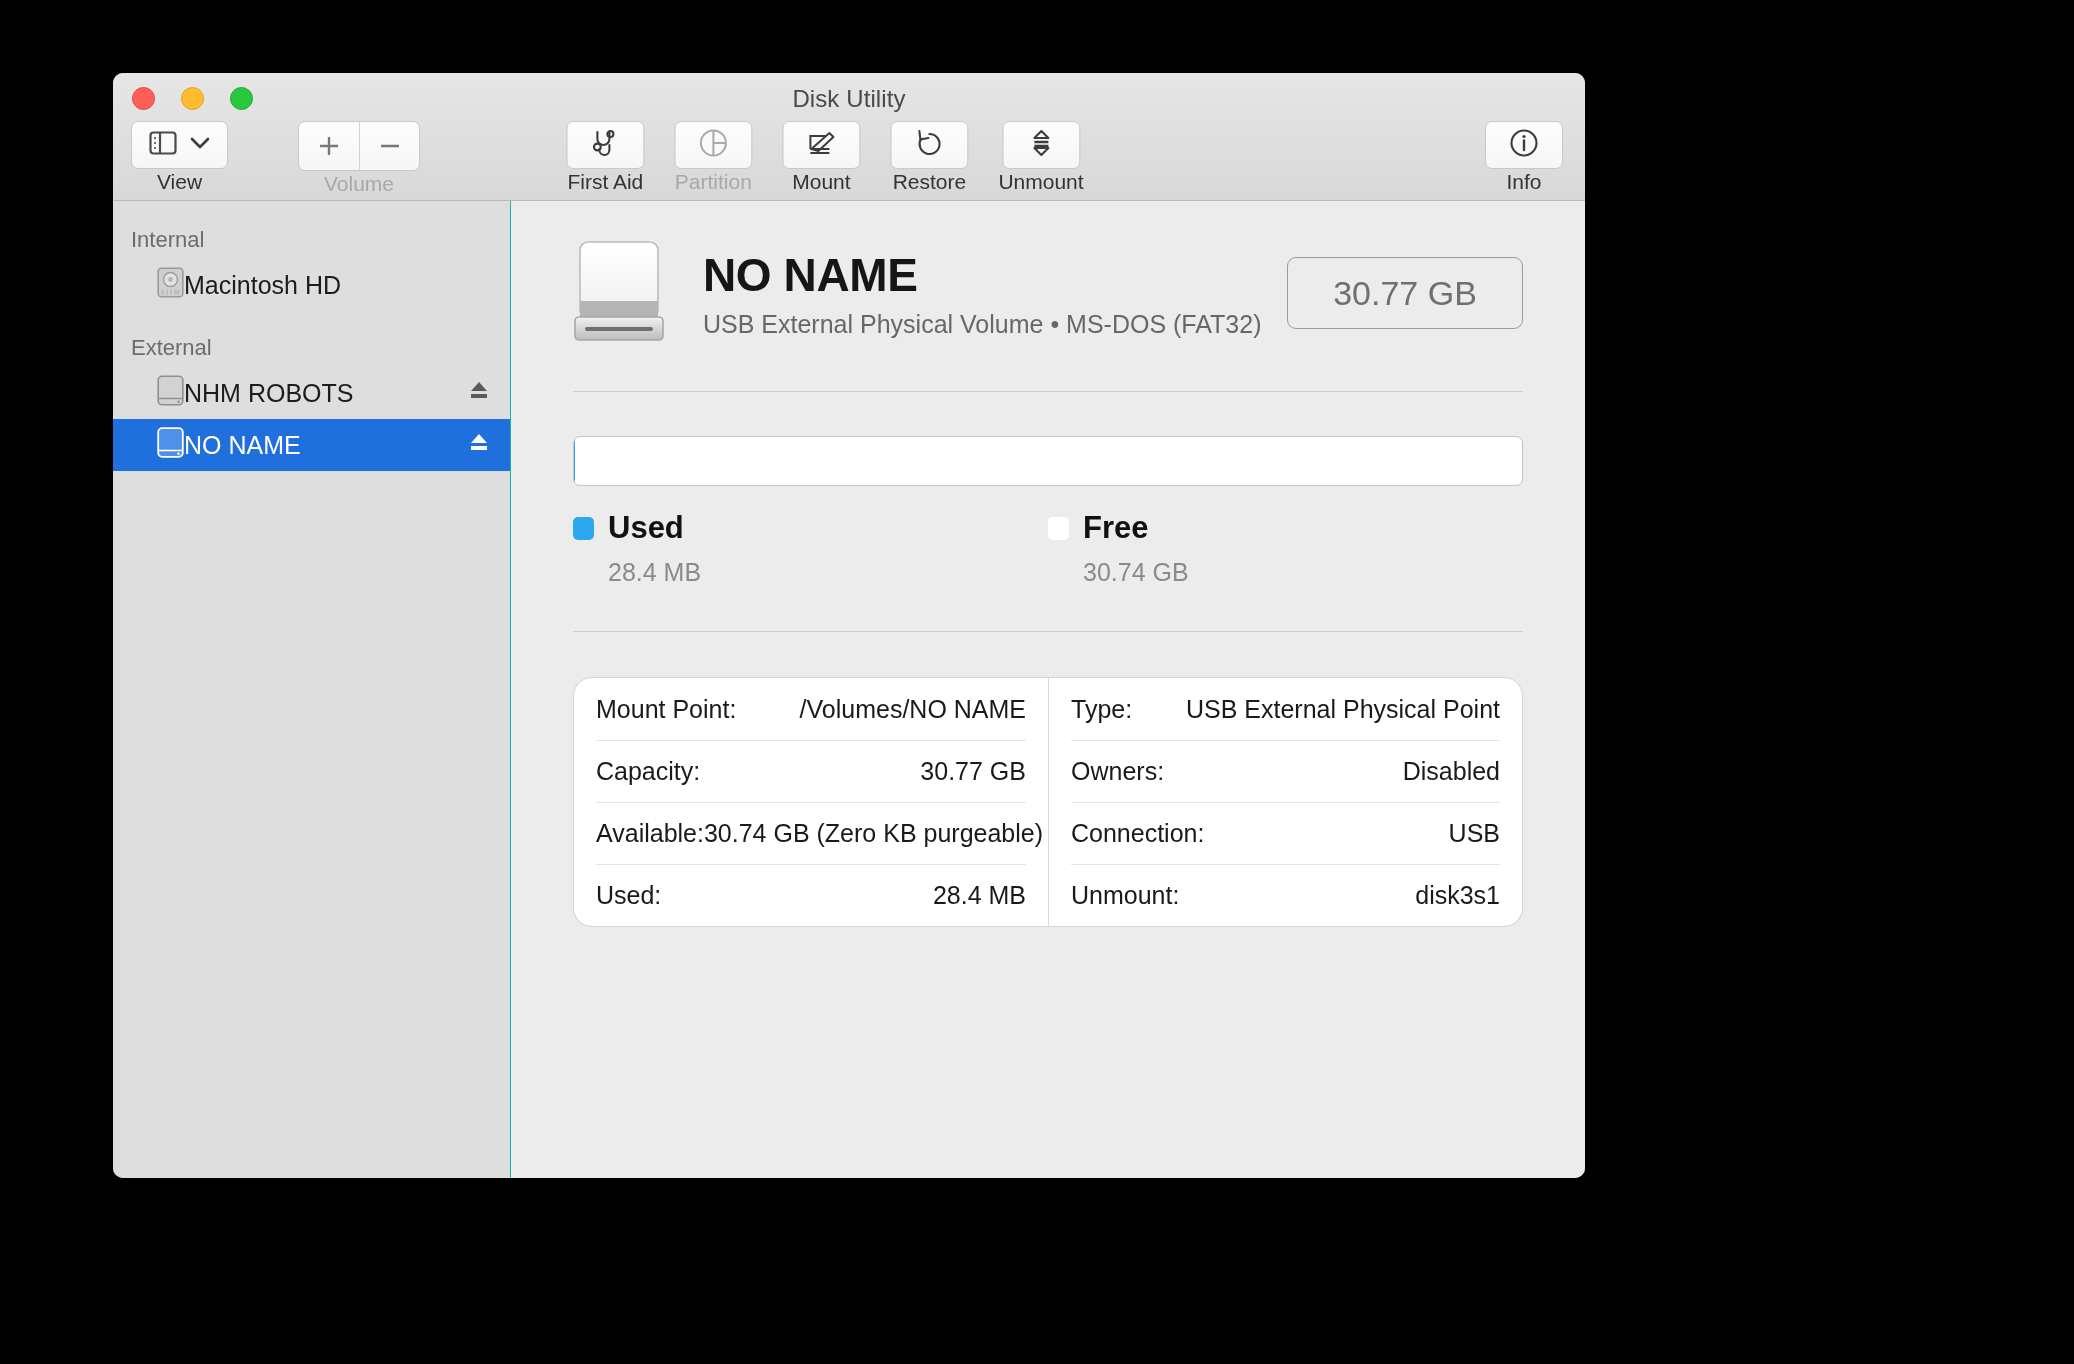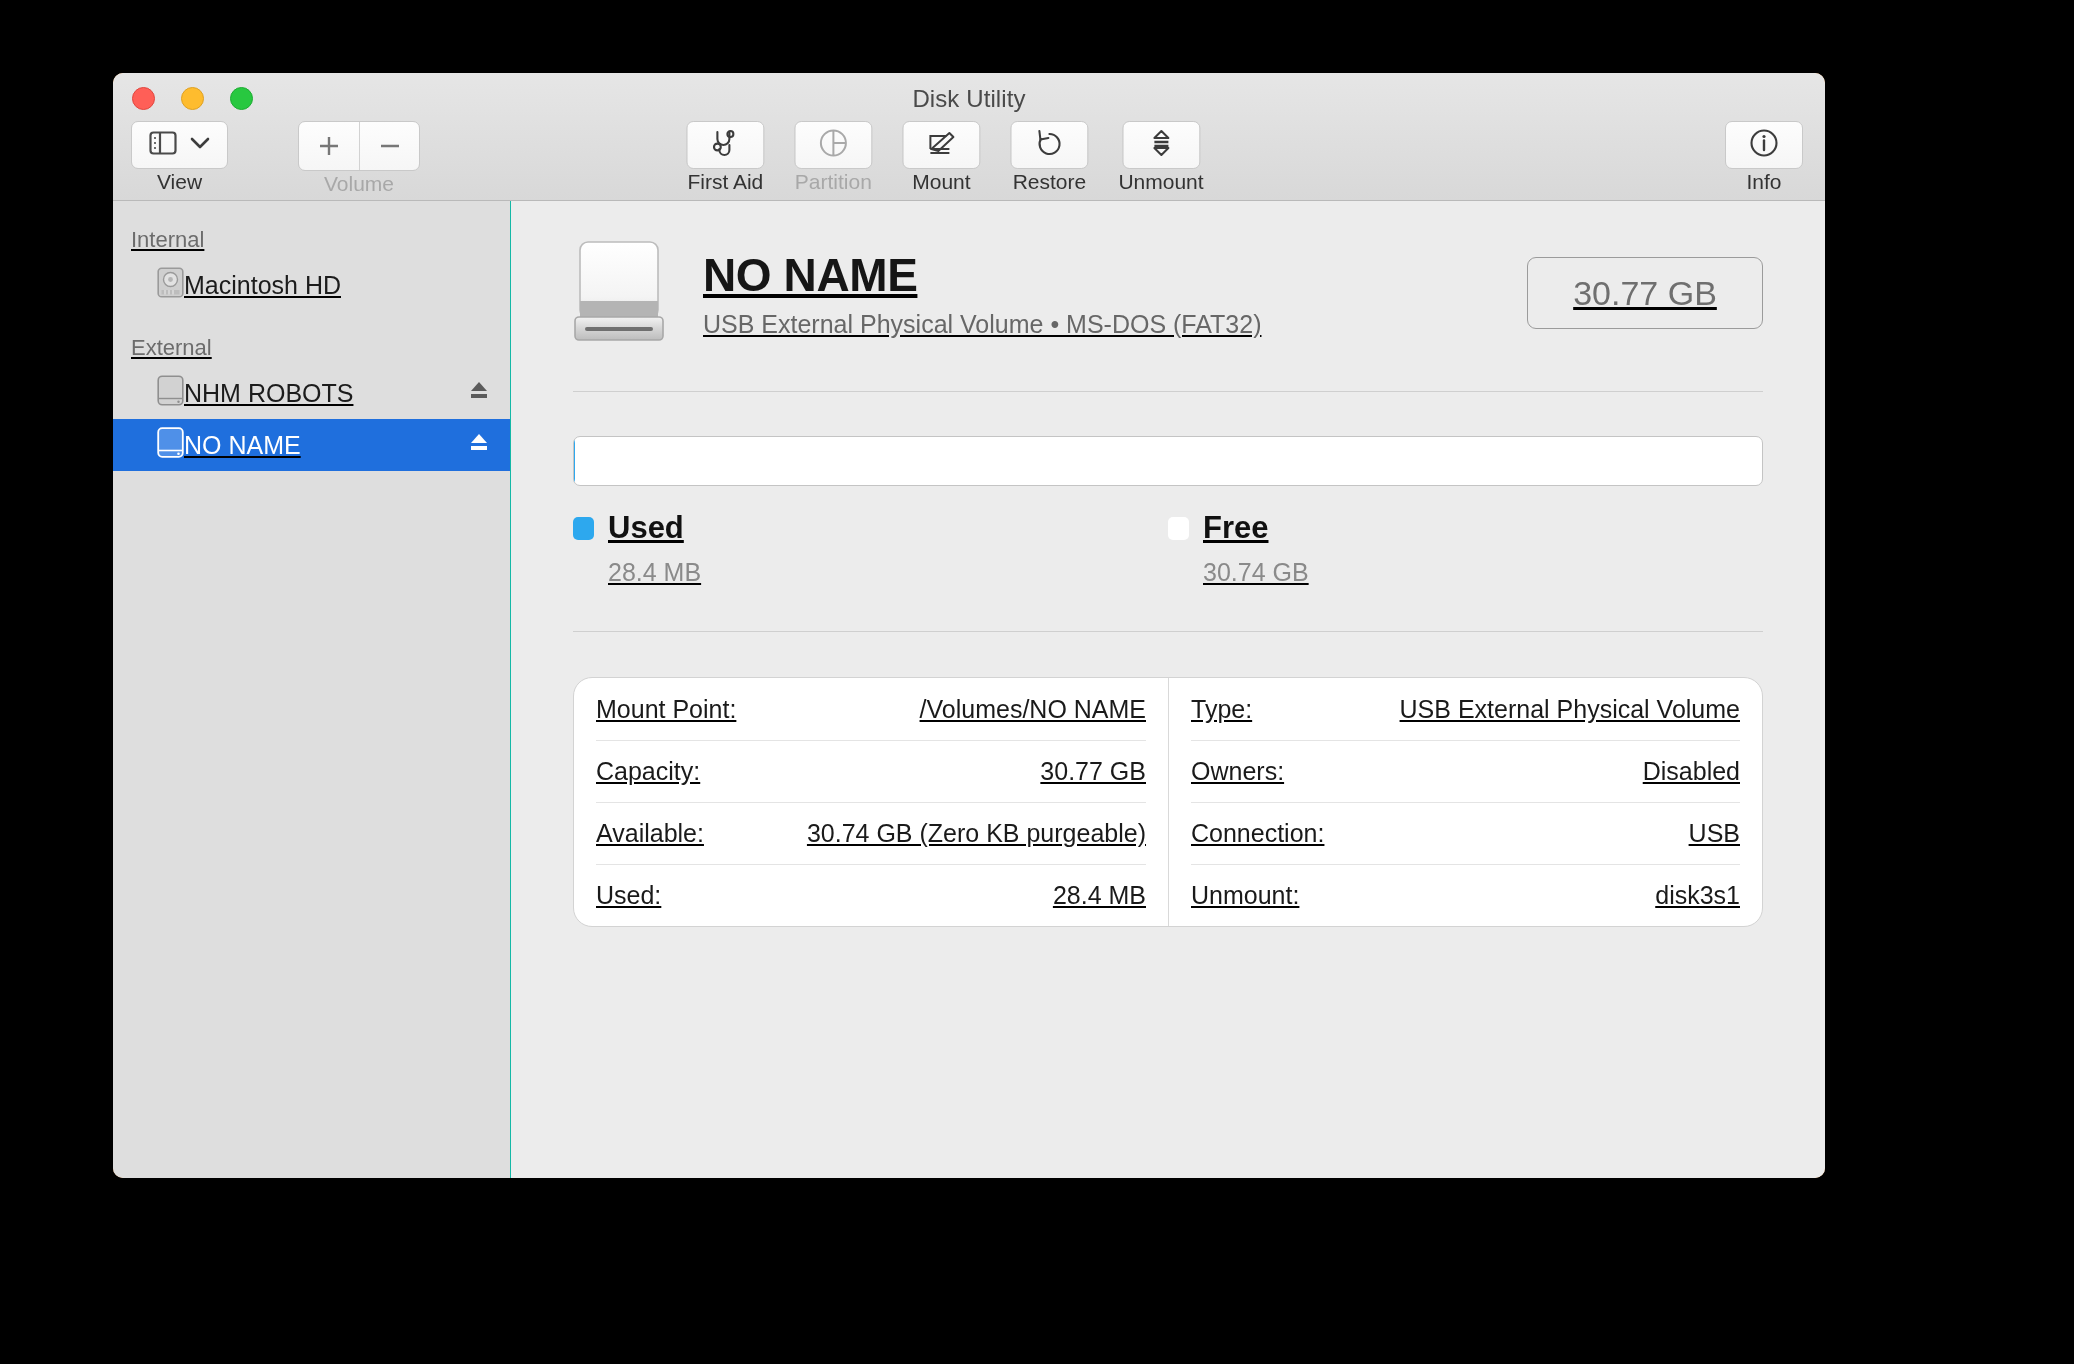--- a/index.html
+++ b/index.html
@@ -10,27 +10,26 @@
     background: #000000;
     font-family: "Liberation Sans", sans-serif;
     overflow: hidden;
   }
 
   
   .window {
     position: absolute;
     left: 113px;
     top: 73px;
-    width: 1712px;
+    width: 1472px;
     height: 1105px;
     background: #fdba74;
     border-radius: 10px;
     overflow: hidden;
     box-shadow: 0 10px 40px rgba(0,0,0,0.55);
-    text-decoration: underline;
   }
 
   
   .titlebar {
     position: relative;
     height: 128px;
     background: linear-gradient(to bottom, #e6e6e6 0%, #d8d8d8 100%);
     border-bottom: 1px solid #b9b9b9;
   }
 
@@ -504,21 +503,21 @@
           </div>
           <div class="det-row">
             <span>Used:</span>
             <span class="det-val">28.4 MB</span>
           </div>
         </div>
 
         <div class="det-col">
           <div class="det-row">
             <span>Type:</span>
-            <span class="det-val">USB External Physical Volume</span>
+            <span class="det-val">USB External Physical Point</span>
           </div>
           <div class="det-row">
             <span>Owners:</span>
             <span class="det-val">Disabled</span>
           </div>
           <div class="det-row">
             <span>Connection:</span>
             <span class="det-val">USB</span>
           </div>
           <div class="det-row">

